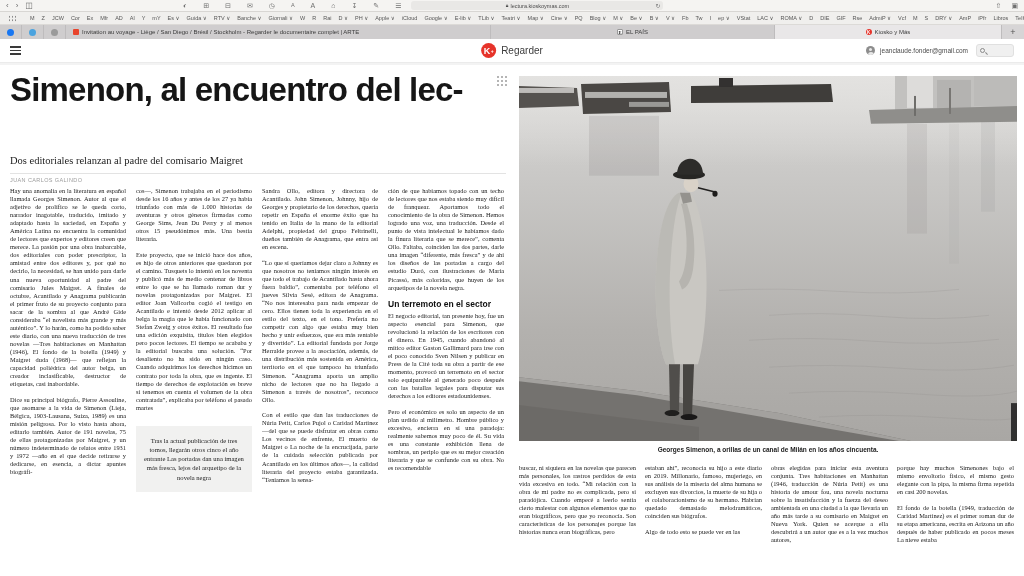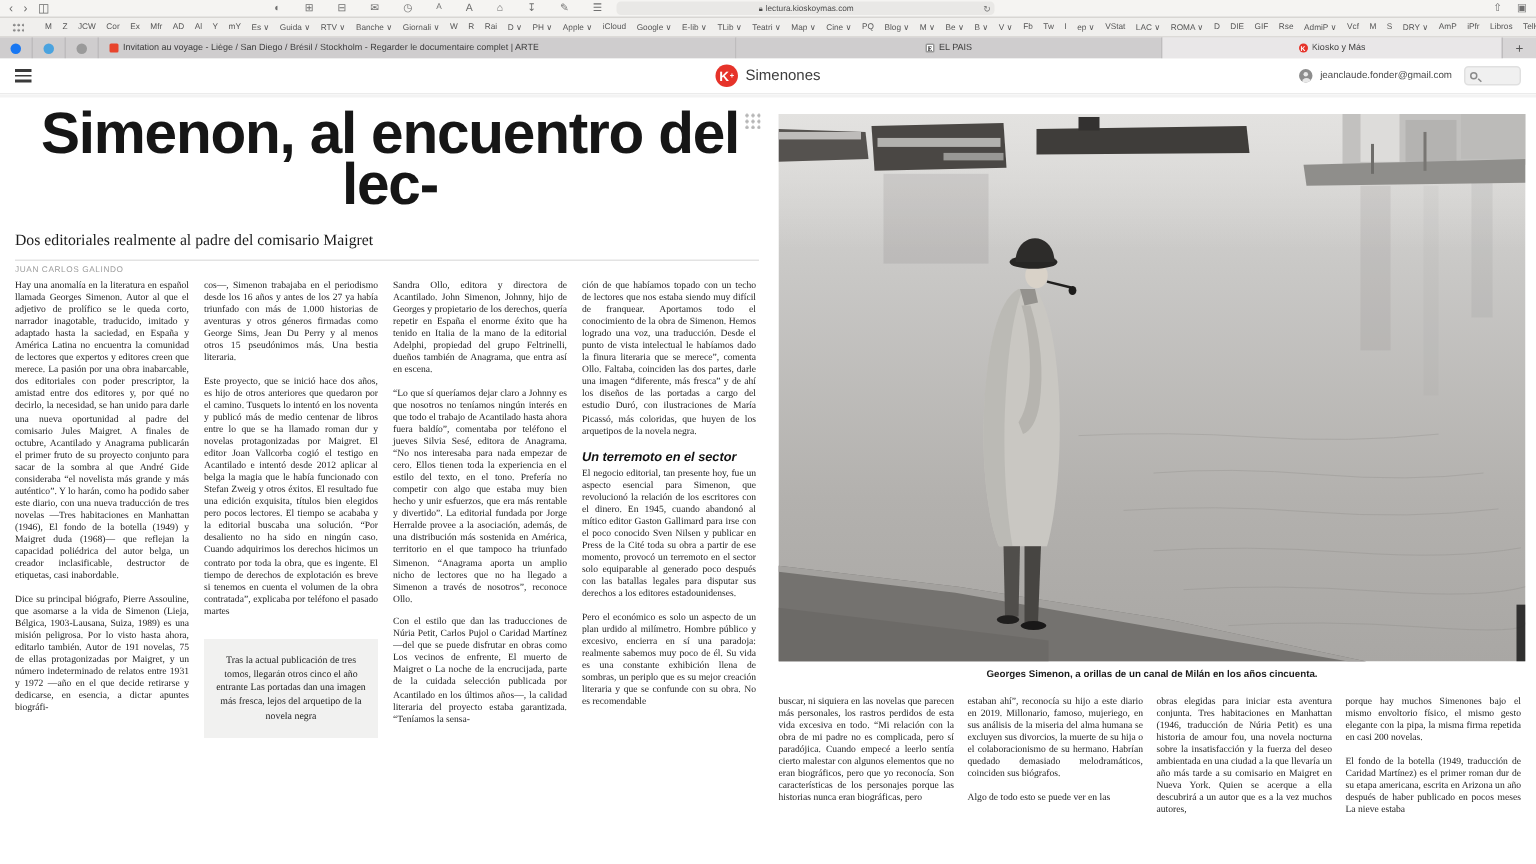--- a/index.html
+++ b/index.html
@@ -65,37 +65,37 @@
   .email { font-size:6.5px; color:#4a4a4a; }
   .searchbox { margin-left:8px; width:38px; height:13px; background:#f0f0f0;
     border:1px solid #e0e0e0; border-radius:3px; display:flex; align-items:center; padding:0 3px; }
   .mag { width:5px; height:5px; border:1px solid #8a8a8a; border-radius:50%; position:relative; }
   .mag::after { content:""; position:absolute; left:4px; top:4px; width:3px; height:1px;
     background:#8a8a8a; transform:rotate(45deg); }
 
   
   .article { position:relative; height:513px; background:#fff; border-top:2px solid #f3f3f3; }
   .headline { position:absolute; left:10px; top:8px; width:500px; font-weight:bold;
-    font-size:39px; line-height:34px; letter-spacing:-0.8px; color:#161616;text-align:center; }
+    font-size:33px; line-height:34px; letter-spacing:-0.8px; color:#161616; }
   .drag-handle { position:absolute; left:496px; top:10px; width:11px; height:11px;
     background-image:radial-gradient(#b5b5b5 1px, transparent 1.2px); background-size:4px 4px; }
   .subtitle { position:absolute; left:10px; top:90px; font-family:"Liberation Serif",serif;
     font-size:10.5px; color:#1d1d1d; }
   .rule { position:absolute; left:10px; top:108px; width:496px; border-top:1px solid #e3e3e3; }
   .byline { position:absolute; left:10px; top:112px; font-size:5.5px; letter-spacing:0.4px;
     color:#9c9c9c; }
 
   .cols { position:absolute; display:flex; overflow:hidden; }
   .cols-left  { left:10px;  top:122px; width:497px; height:391px; gap:10px; }
   .cols-bottom{ left:519px; top:399px; width:498px; height:114px; gap:9px; }
   .col { width:116px; flex:0 0 auto; }
   .cols-bottom .col { width:117px; }
   .col p { font-family:"Liberation Serif",serif; font-size:6.4px; line-height:8.05px;
     color:#222; text-align:justify; margin:0 0 7.5px; }
-  .colhead { font-size:8.5px; font-weight:bold; color:#111; margin:5px 0 2.5px;font-style:italic; }
+  .colhead { font-size:8.5px; font-weight:bold; color:#111; margin:5px 0 2.5px; }
   .pullquote { margin-top:14px; background:#f1f1f0; padding:10px 8px;
     font-family:"Liberation Serif",serif; font-size:6.6px; line-height:9.2px;
     color:#222; text-align:center; }
 
   .photo { position:absolute; left:519px; top:11px; width:498px; height:365px; }
   .caption { position:absolute; left:519px; top:381px; width:498px; text-align:center;
     font-size:6.5px; font-weight:bold; color:#1c1c1c; }
 </style>
 </head>
 <body>
@@ -218,37 +218,37 @@
   <div class="hamburger">
       <i></i>
       <i></i>
       <i></i>
     </div>
   <div class="brand">
     <div class="klogo">
       <span>K</span>
         <sup>+</sup>
     </div>
-    <span class="brand-name">Simenones</span>
+    <span class="brand-name">Regarder</span>
   </div>
   <div class="acct">
     <span class="avatar"></span>
     <span class="email">jeanclaude.fonder@gmail.com</span>
   </div>
   <div class="searchbox">
     <span class="mag"></span>
   </div>
 </div>
 
 <div class="article">
   <h1 class="headline">
     <div>Simenon, al encuentro del lec-</div>
   </h1>
   <div class="drag-handle"></div>
-  <div class="subtitle">Dos editoriales realmente al padre del comisario Maigret</div>
+  <div class="subtitle">Dos editoriales relanzan al padre del comisario Maigret</div>
   <div class="rule"></div>
   <div class="byline">JUAN CARLOS GALINDO</div>
 
   <div class="cols cols-left">
       <div class="col">
         <p>Hay una anomalía en la literatura en español llamada Georges Simenon. Autor al que el adjetivo de prolífico se le queda corto, narrador inagotable, traducido, imitado y adaptado hasta la saciedad, en España y América Latina no encuentra la comunidad de lectores que expertos y editores creen que merece. La pasión por una obra inabarcable, dos editoriales con poder prescriptor, la amistad entre dos editores y, por qué no decirlo, la necesidad, se han unido para darle una nueva oportunidad al padre del comisario Jules Maigret. A finales de octubre, Acantilado y Anagrama publicarán el primer fruto de su proyecto conjunto para sacar de la sombra al que André Gide consideraba “el novelista más grande y más auténtico”. Y lo harán, como ha podido saber este diario, con una nueva traducción de tres novelas —Tres habitaciones en Manhattan (1946), El fondo de la botella (1949) y Maigret duda (1968)— que reflejan la capacidad poliédrica del autor belga, un creador inclasificable, destructor de etiquetas, casi inabordable.</p>
         <p>Dice su principal biógrafo, Pierre Assouline, que asomarse a la vida de Simenon (Lieja, Bélgica, 1903-Lausana, Suiza, 1989) es una misión peligrosa. Por lo visto hasta ahora, editarlo también. Autor de 191 novelas, 75 de ellas protagonizadas por Maigret, y un número indeterminado de relatos entre 1931 y 1972 —año en el que decide retirarse y dedicarse, en esencia, a dictar apuntes biográfi-</p>
       </div>
       <div class="col">
         <p>cos—, Simenon trabajaba en el periodismo desde los 16 años y antes de los 27 ya había triunfado con más de 1.000 historias de aventuras y otros géneros firmadas como George Sims, Jean Du Perry y al menos otros 15 pseudónimos más. Una bestia literaria.</p>

